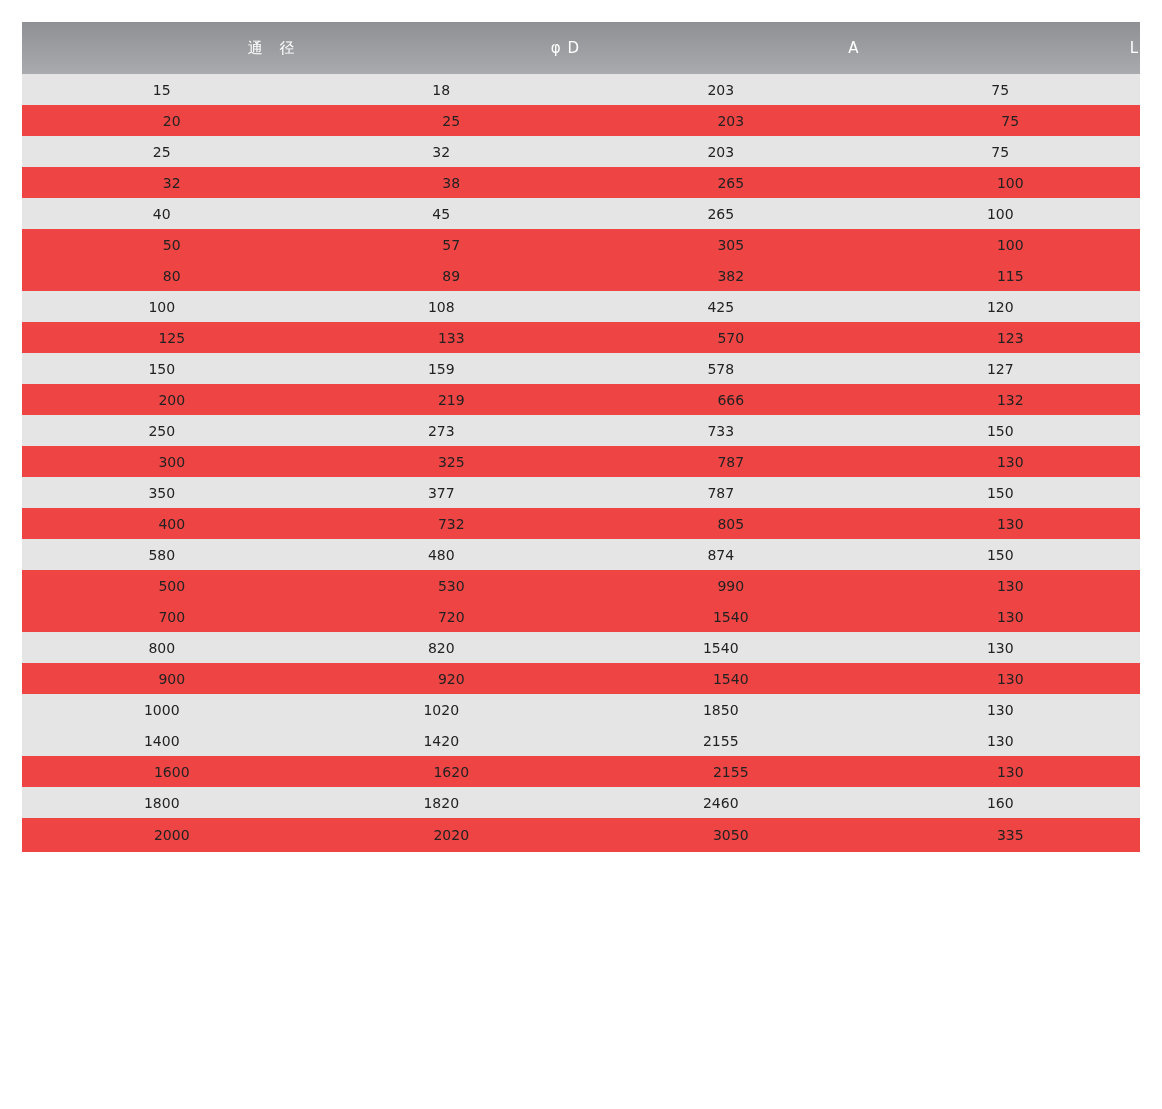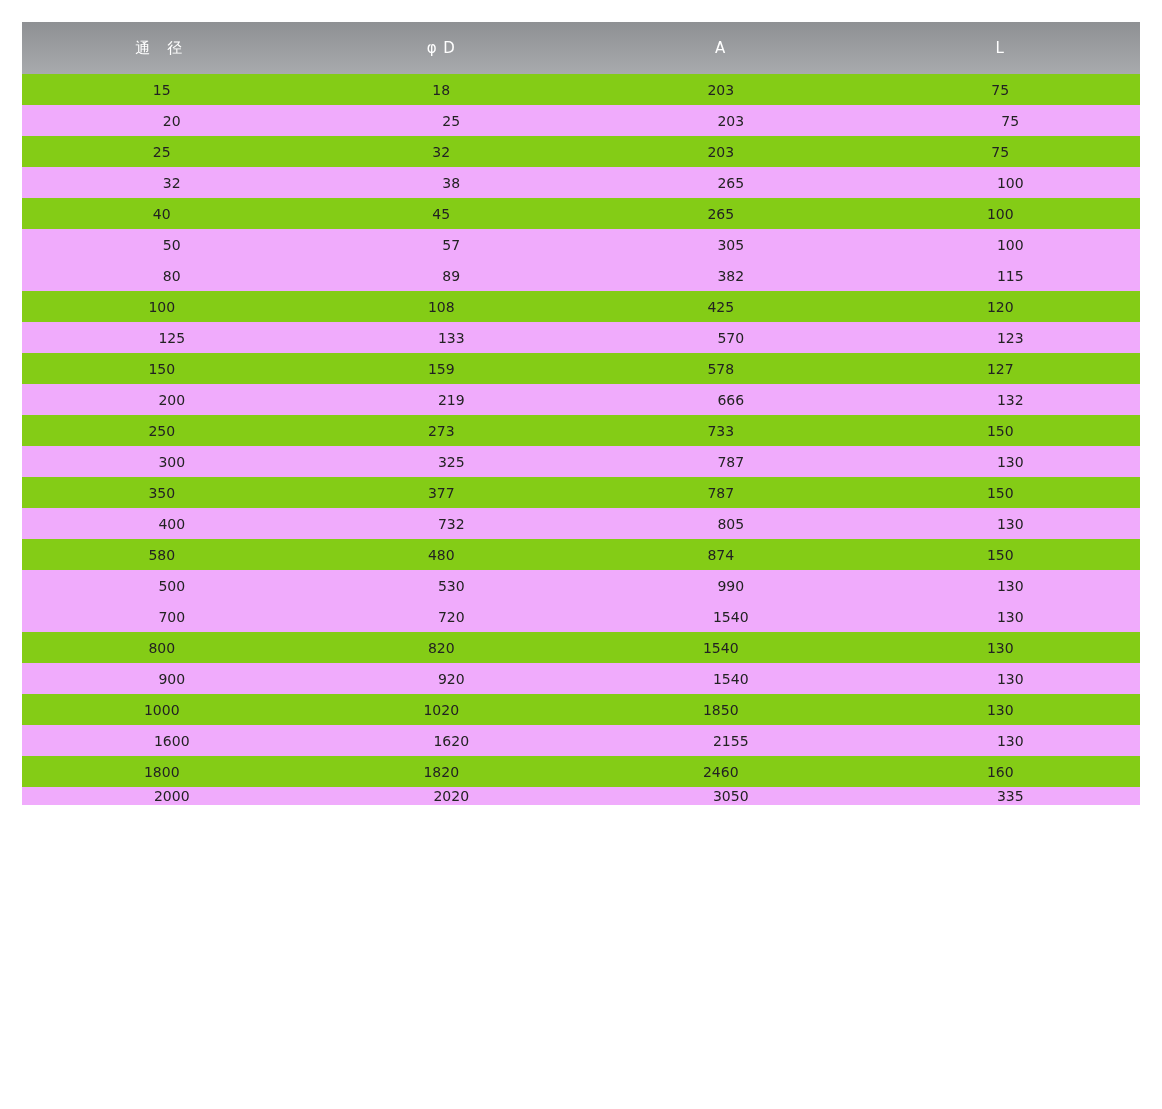--- a/index.html
+++ b/index.html
@@ -37,46 +37,46 @@
   table.spec-table col.c2 { width: 25%; }
   table.spec-table col.c3 { width: 25%; }
 
   thead th {
     background: linear-gradient(to bottom, #8e9093 0%, #9a9c9f 45%, #a8aaad 100%);
     color: #ffffff;
     font-weight: normal;
     font-size: 15px;
     letter-spacing: 1px;
     height: 50px;
-    text-align: center;
+    text-align: right;
     vertical-align: middle;
     border: none;
   }
   thead th.head-cn {
     letter-spacing: 6px;
     font-size: 15px;
   }
   tbody td {
     height: 31px;
     text-align: center;
     vertical-align: middle;
     font-size: 14px;
     color: #222222;
     border: none;
     padding: 0;
   }
   tbody tr.odd td {
-    background: #84cc16;
+    background: #e5e5e5;
   }
   tbody tr.even td {
-    background: #f0abfc;
+    background: #ef4444;
     padding-left: 20px;
   }
   tbody tr:last-child td {
-    height: 18px;
+    height: 34px;
   }
 </style>
 </head>
 <body>
 
 <div class="page">
   <div class="table-wrap">
     <table class="spec-table">
       <colgroup>
         <col class="c0">
@@ -212,20 +212,26 @@
             <td>920</td>
             <td>1540</td>
             <td>130</td>
           </tr>
           <tr class="odd">
             <td>1000</td>
             <td>1020</td>
             <td>1850</td>
             <td>130</td>
           </tr>
+          <tr class="odd">
+            <td>1400</td>
+            <td>1420</td>
+            <td>2155</td>
+            <td>130</td>
+          </tr>
           <tr class="even">
             <td>1600</td>
             <td>1620</td>
             <td>2155</td>
             <td>130</td>
           </tr>
           <tr class="odd">
             <td>1800</td>
             <td>1820</td>
             <td>2460</td>

